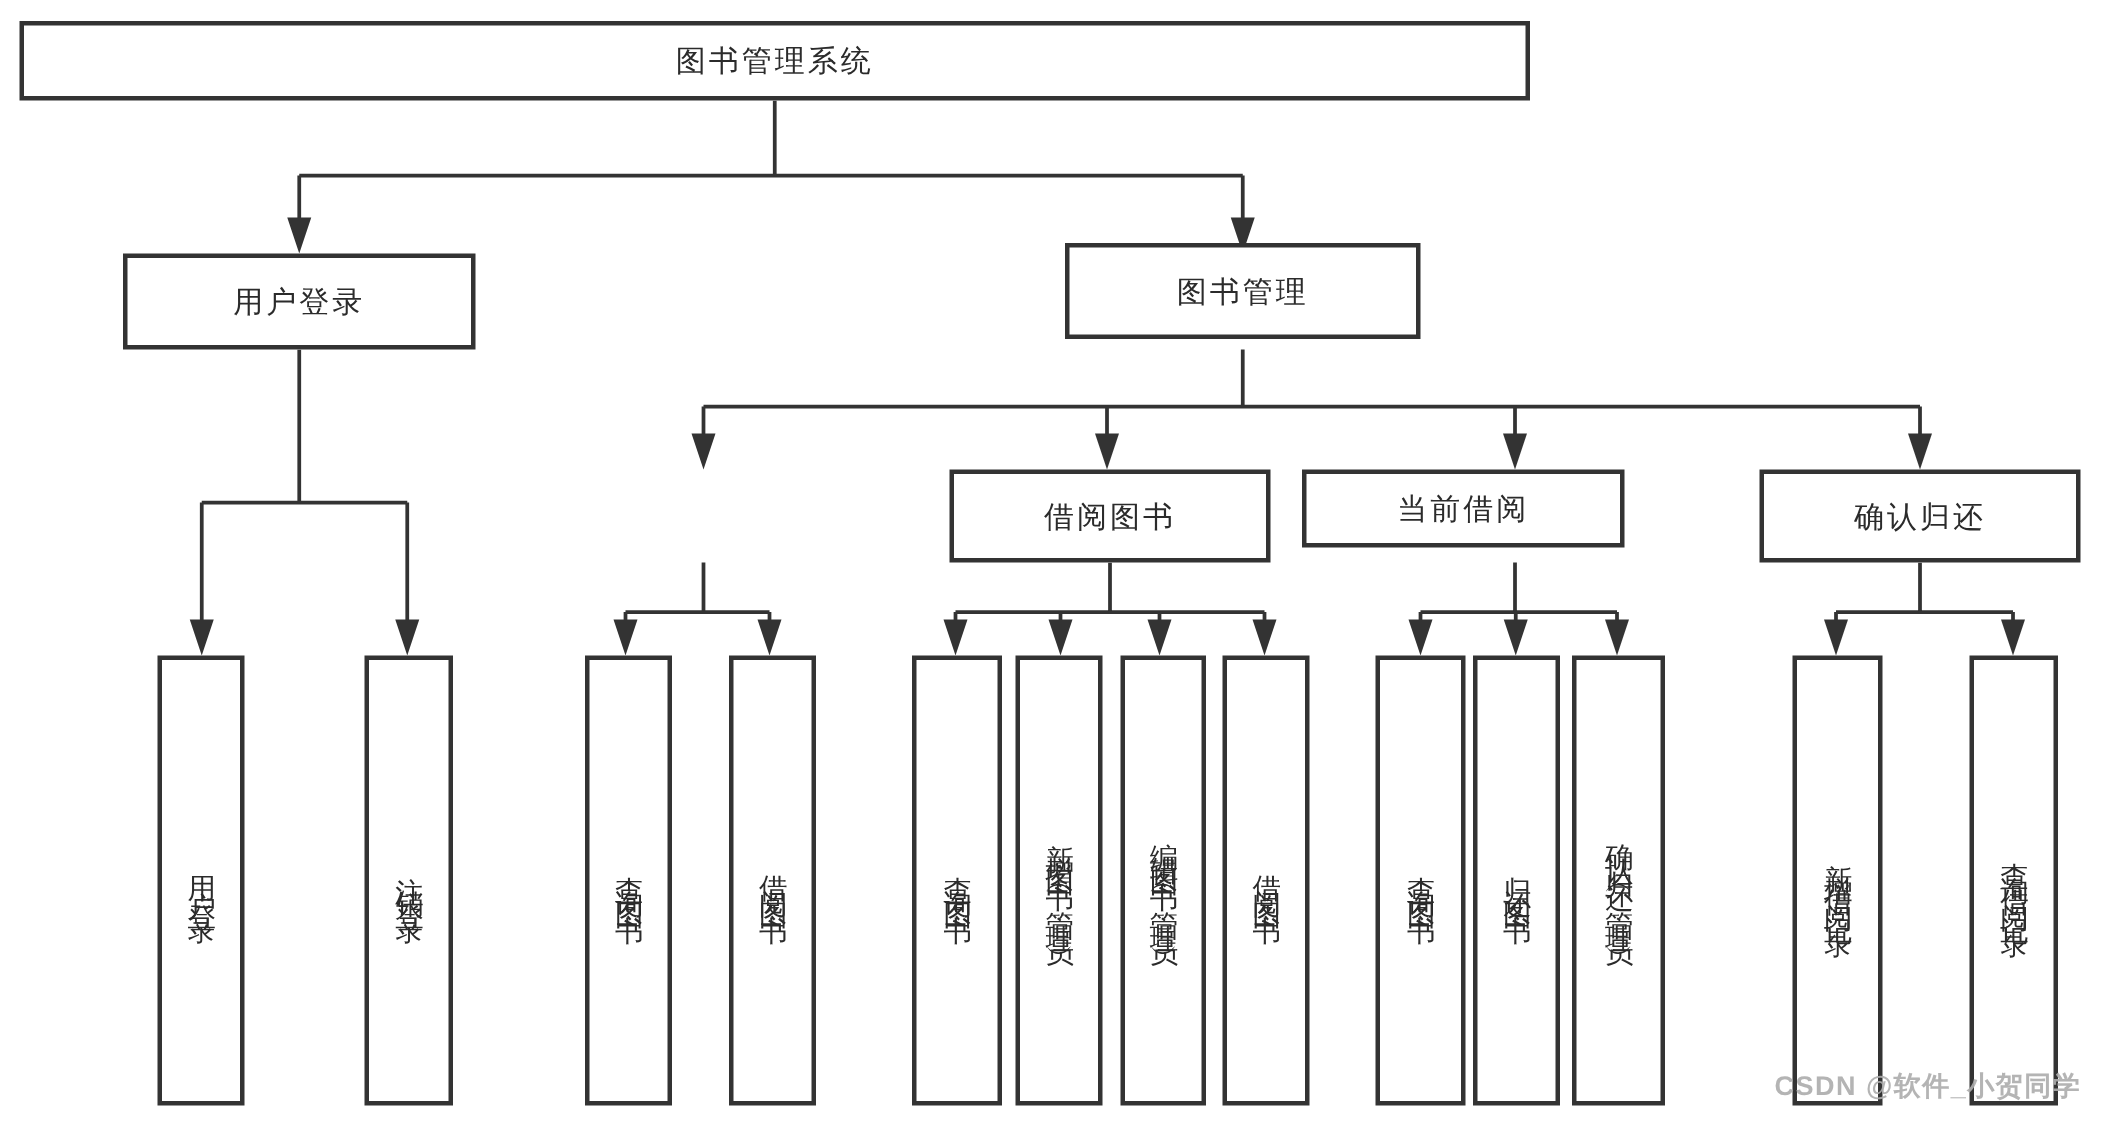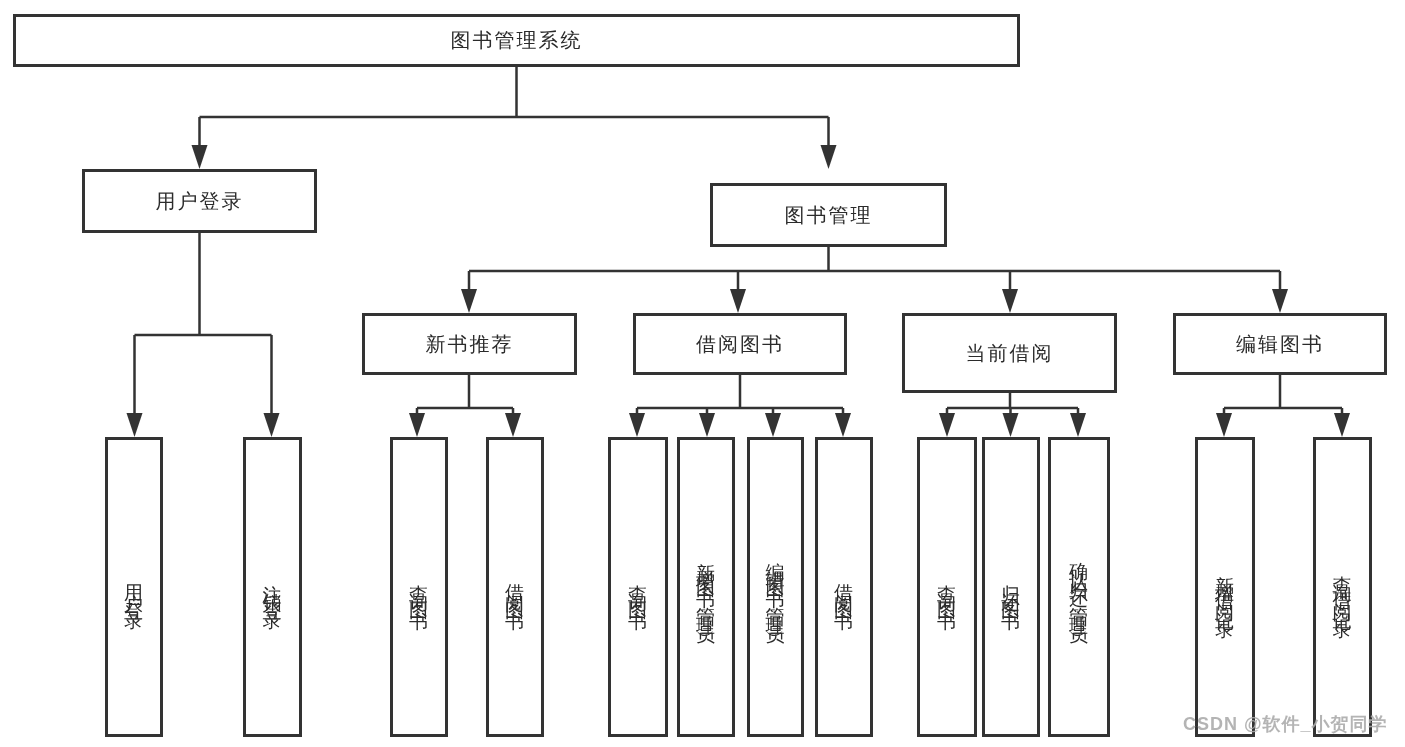--- a/index.html
+++ b/index.html
@@ -115,35 +115,32 @@
     </g>
   </svg>
 
   <div class="node h" style="left:13px;top:14px;width:1007px;height:53px">
     <span class="label">图书管理系统</span>
   </div>
 
   <div class="node h" style="left:82px;top:169px;width:235px;height:64px">
     <span class="label">用户登录</span>
   </div>
-  <div class="node h" style="left:710px;top:183px;width:237px;height:64px">
+  <div class="node h" style="left:710px;top:162px;width:237px;height:64px">
     <span class="label">图书管理</span>
   </div>
 
-  <div class="node h" style="left:362px;top:313px;width:215px;height:62px">
-    <span class="label">新书推荐</span>
-  </div>
   <div class="node h" style="left:633px;top:313px;width:214px;height:62px">
     <span class="label">借阅图书</span>
   </div>
-  <div class="node h" style="left:902px;top:313px;width:215px;height:80px">
+  <div class="node h" style="left:868px;top:313px;width:215px;height:52px">
     <span class="label">当前借阅</span>
   </div>
   <div class="node h" style="left:1173px;top:313px;width:214px;height:62px">
-    <span class="label">编辑图书</span>
+    <span class="label">确认归还</span>
   </div>
 
   <div class="node v" style="left:105px;top:437px;width:58px;height:300px">
     <span class="label">用户登录</span>
   </div>
   <div class="node v" style="left:243px;top:437px;width:59px;height:300px">
     <span class="label">注销登录</span>
   </div>
 
   <div class="node v" style="left:390px;top:437px;width:58px;height:300px">

